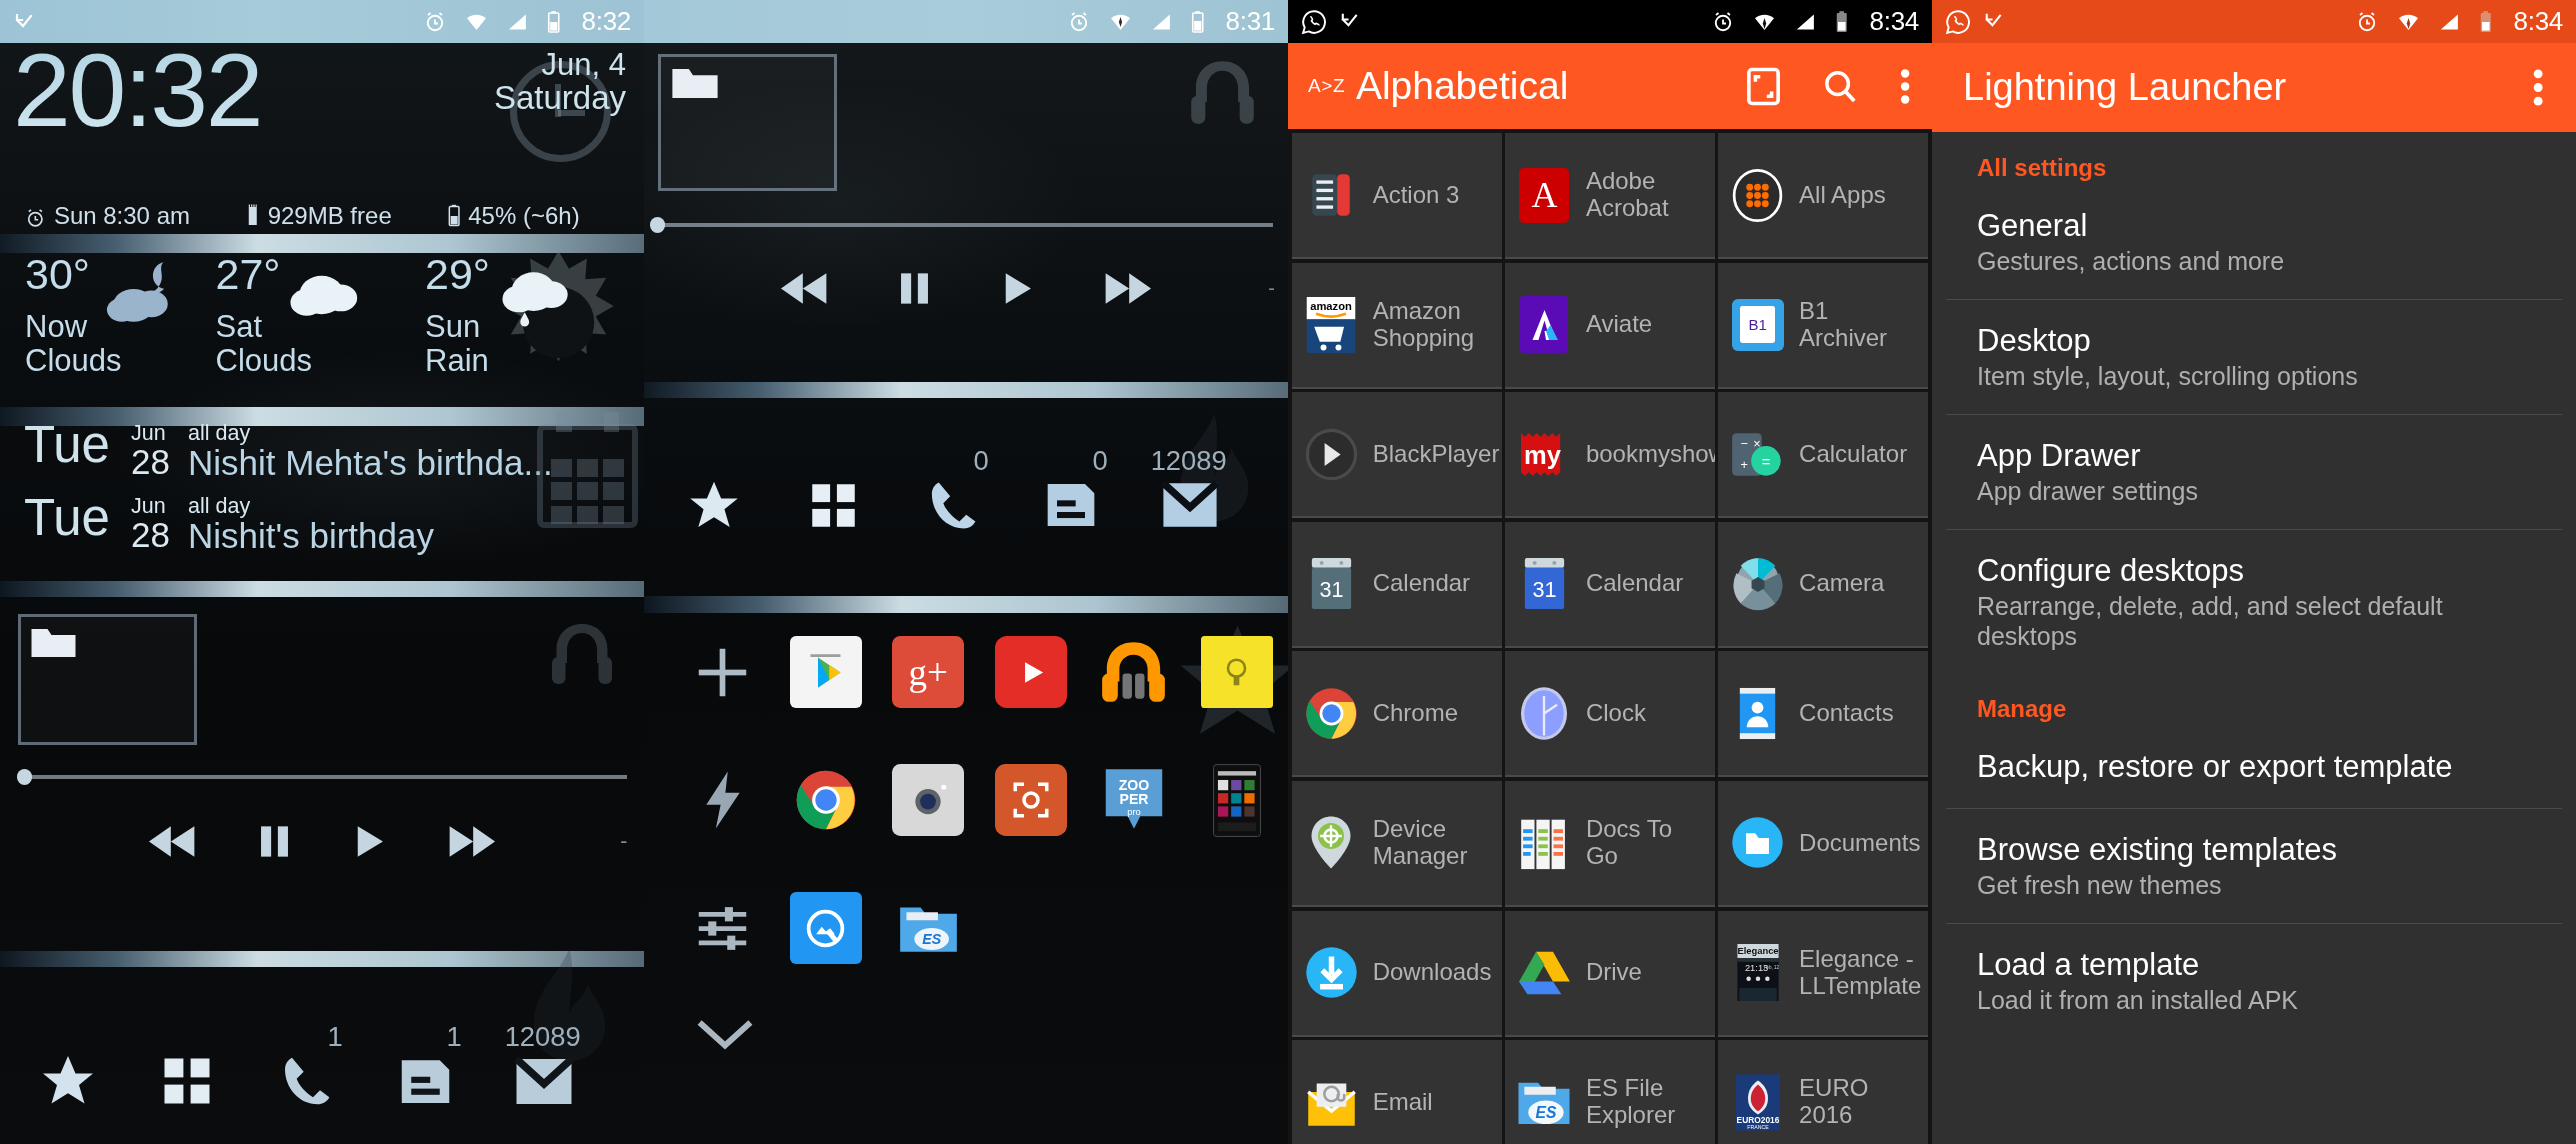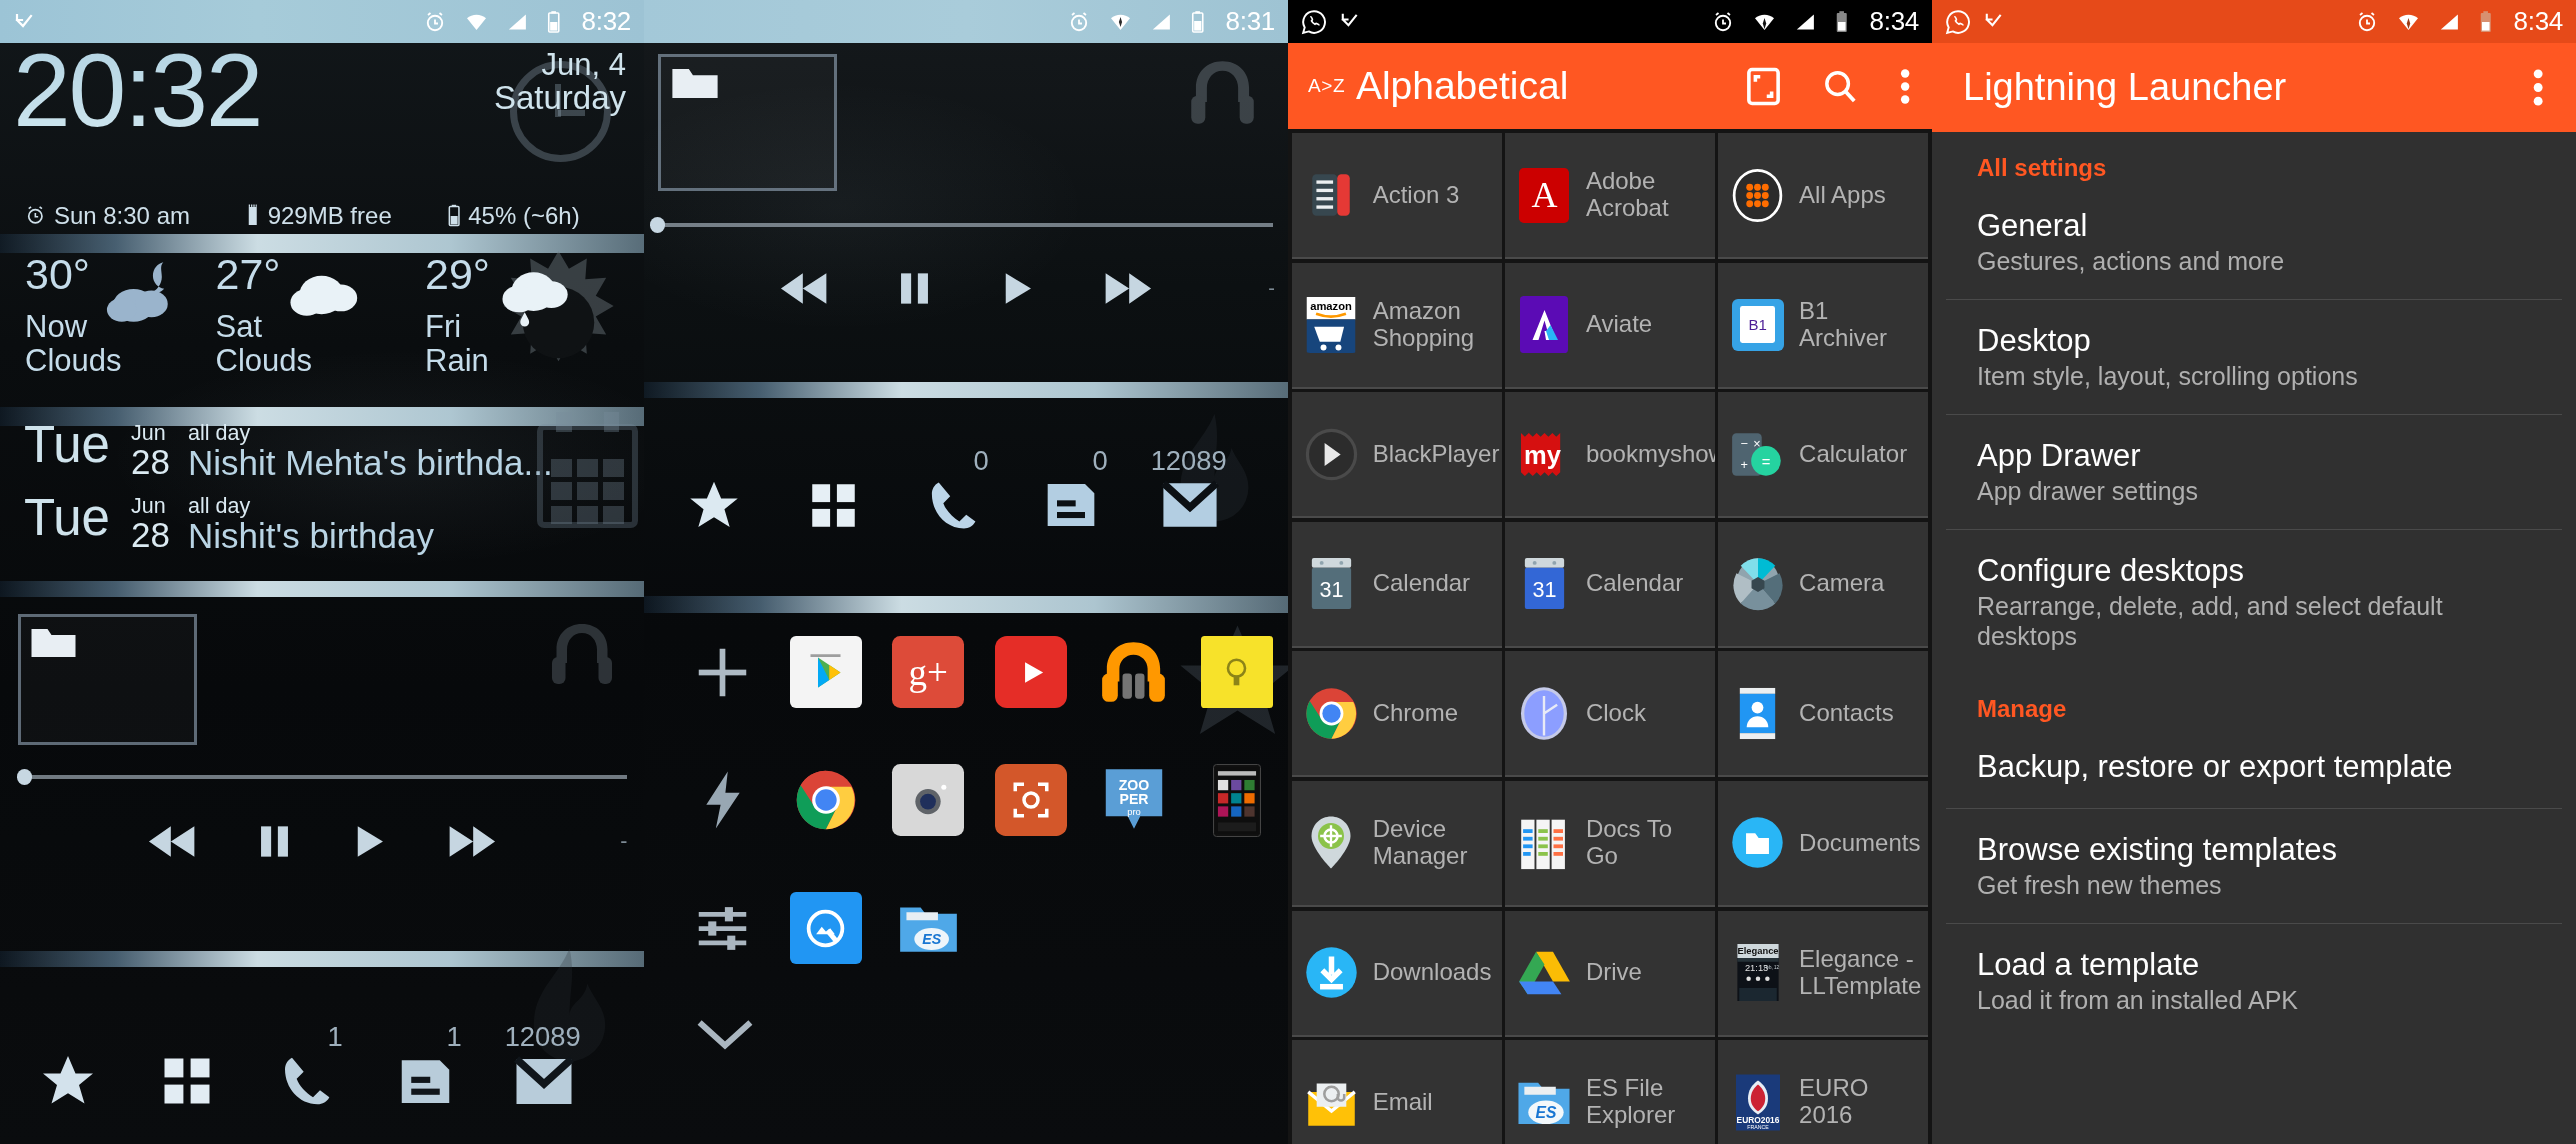--- a/index.html
+++ b/index.html
@@ -58,21 +58,21 @@
   }
   .p1-clockghost:before { width:6px; height:33px; left:38px; top:15.5px; }
   .p1-clockghost:after { width:27.4px; height:6px; left:41px; top:42px; }
 
   .p1-statrow {
     position:absolute; top:197px; left:0; width:100%; height:37px;
     display:flex; align-items:center; color:#cfe0ea; font-size:24px;
     font-family:"Liberation Sans Narrow","Liberation Sans",sans-serif;
   }
   .p1-statrow .cell { display:flex; align-items:center; gap:7.2px; }
-  .p1-statrow .c1 { margin-left:24px; }
+  .p1-statrow .c1 { margin-left:24px;align-items:flex-end; }
   .p1-statrow .c2 { margin-left:55px; }
   .p1-statrow .c3 { margin-left:55px; }
 
   .divider-wash {
     position:absolute; left:0; width:100%; height:19px;
     background:linear-gradient(90deg, rgba(30,60,90,0.25) 0%, rgba(120,160,190,0.55) 18%,
       rgba(220,238,245,0.92) 40%, rgba(200,228,240,0.86) 70%, rgba(150,185,205,0.55) 100%);
   }
 
   .p1-weather {
@@ -334,21 +334,21 @@
       <div class="d">Sat</div>
       <div class="c">Clouds</div>
       <svg class="wxicon" style="left:70px;top:8.3px" width="89" height="66" viewBox="0 0 60 44">
         <ellipse cx="24" cy="22" rx="15" ry="13" fill="#e9f2f7"></ellipse>
         <ellipse cx="37" cy="24" rx="11" ry="9" fill="#e9f2f7"></ellipse>
         <ellipse cx="14" cy="27" rx="11" ry="9" fill="#e9f2f7"></ellipse>
       </svg>
     </div>
     <div class="wx wx3">
       <div class="t">29°</div>
-      <div class="d">Fri</div>
+      <div class="d">Sun</div>
       <div class="c">Rain</div>
       <svg class="wxicon" style="left:70px;top:4.8px" width="95" height="83" viewBox="0 0 64 56">
         <ellipse cx="26" cy="22" rx="15" ry="13" fill="#e9f2f7"></ellipse>
         <ellipse cx="38" cy="24" rx="11" ry="9" fill="#e9f2f7"></ellipse>
         <ellipse cx="16" cy="27" rx="11" ry="9" fill="#e9f2f7"></ellipse>
         <path d="M20 36c-1.5 3-3 5-3 6.5a3 3 0 006 0c0-1.5-1.5-3.5-3-6.5z" fill="#e9f2f7"></path>
       </svg>
     </div>
   </div>
 

